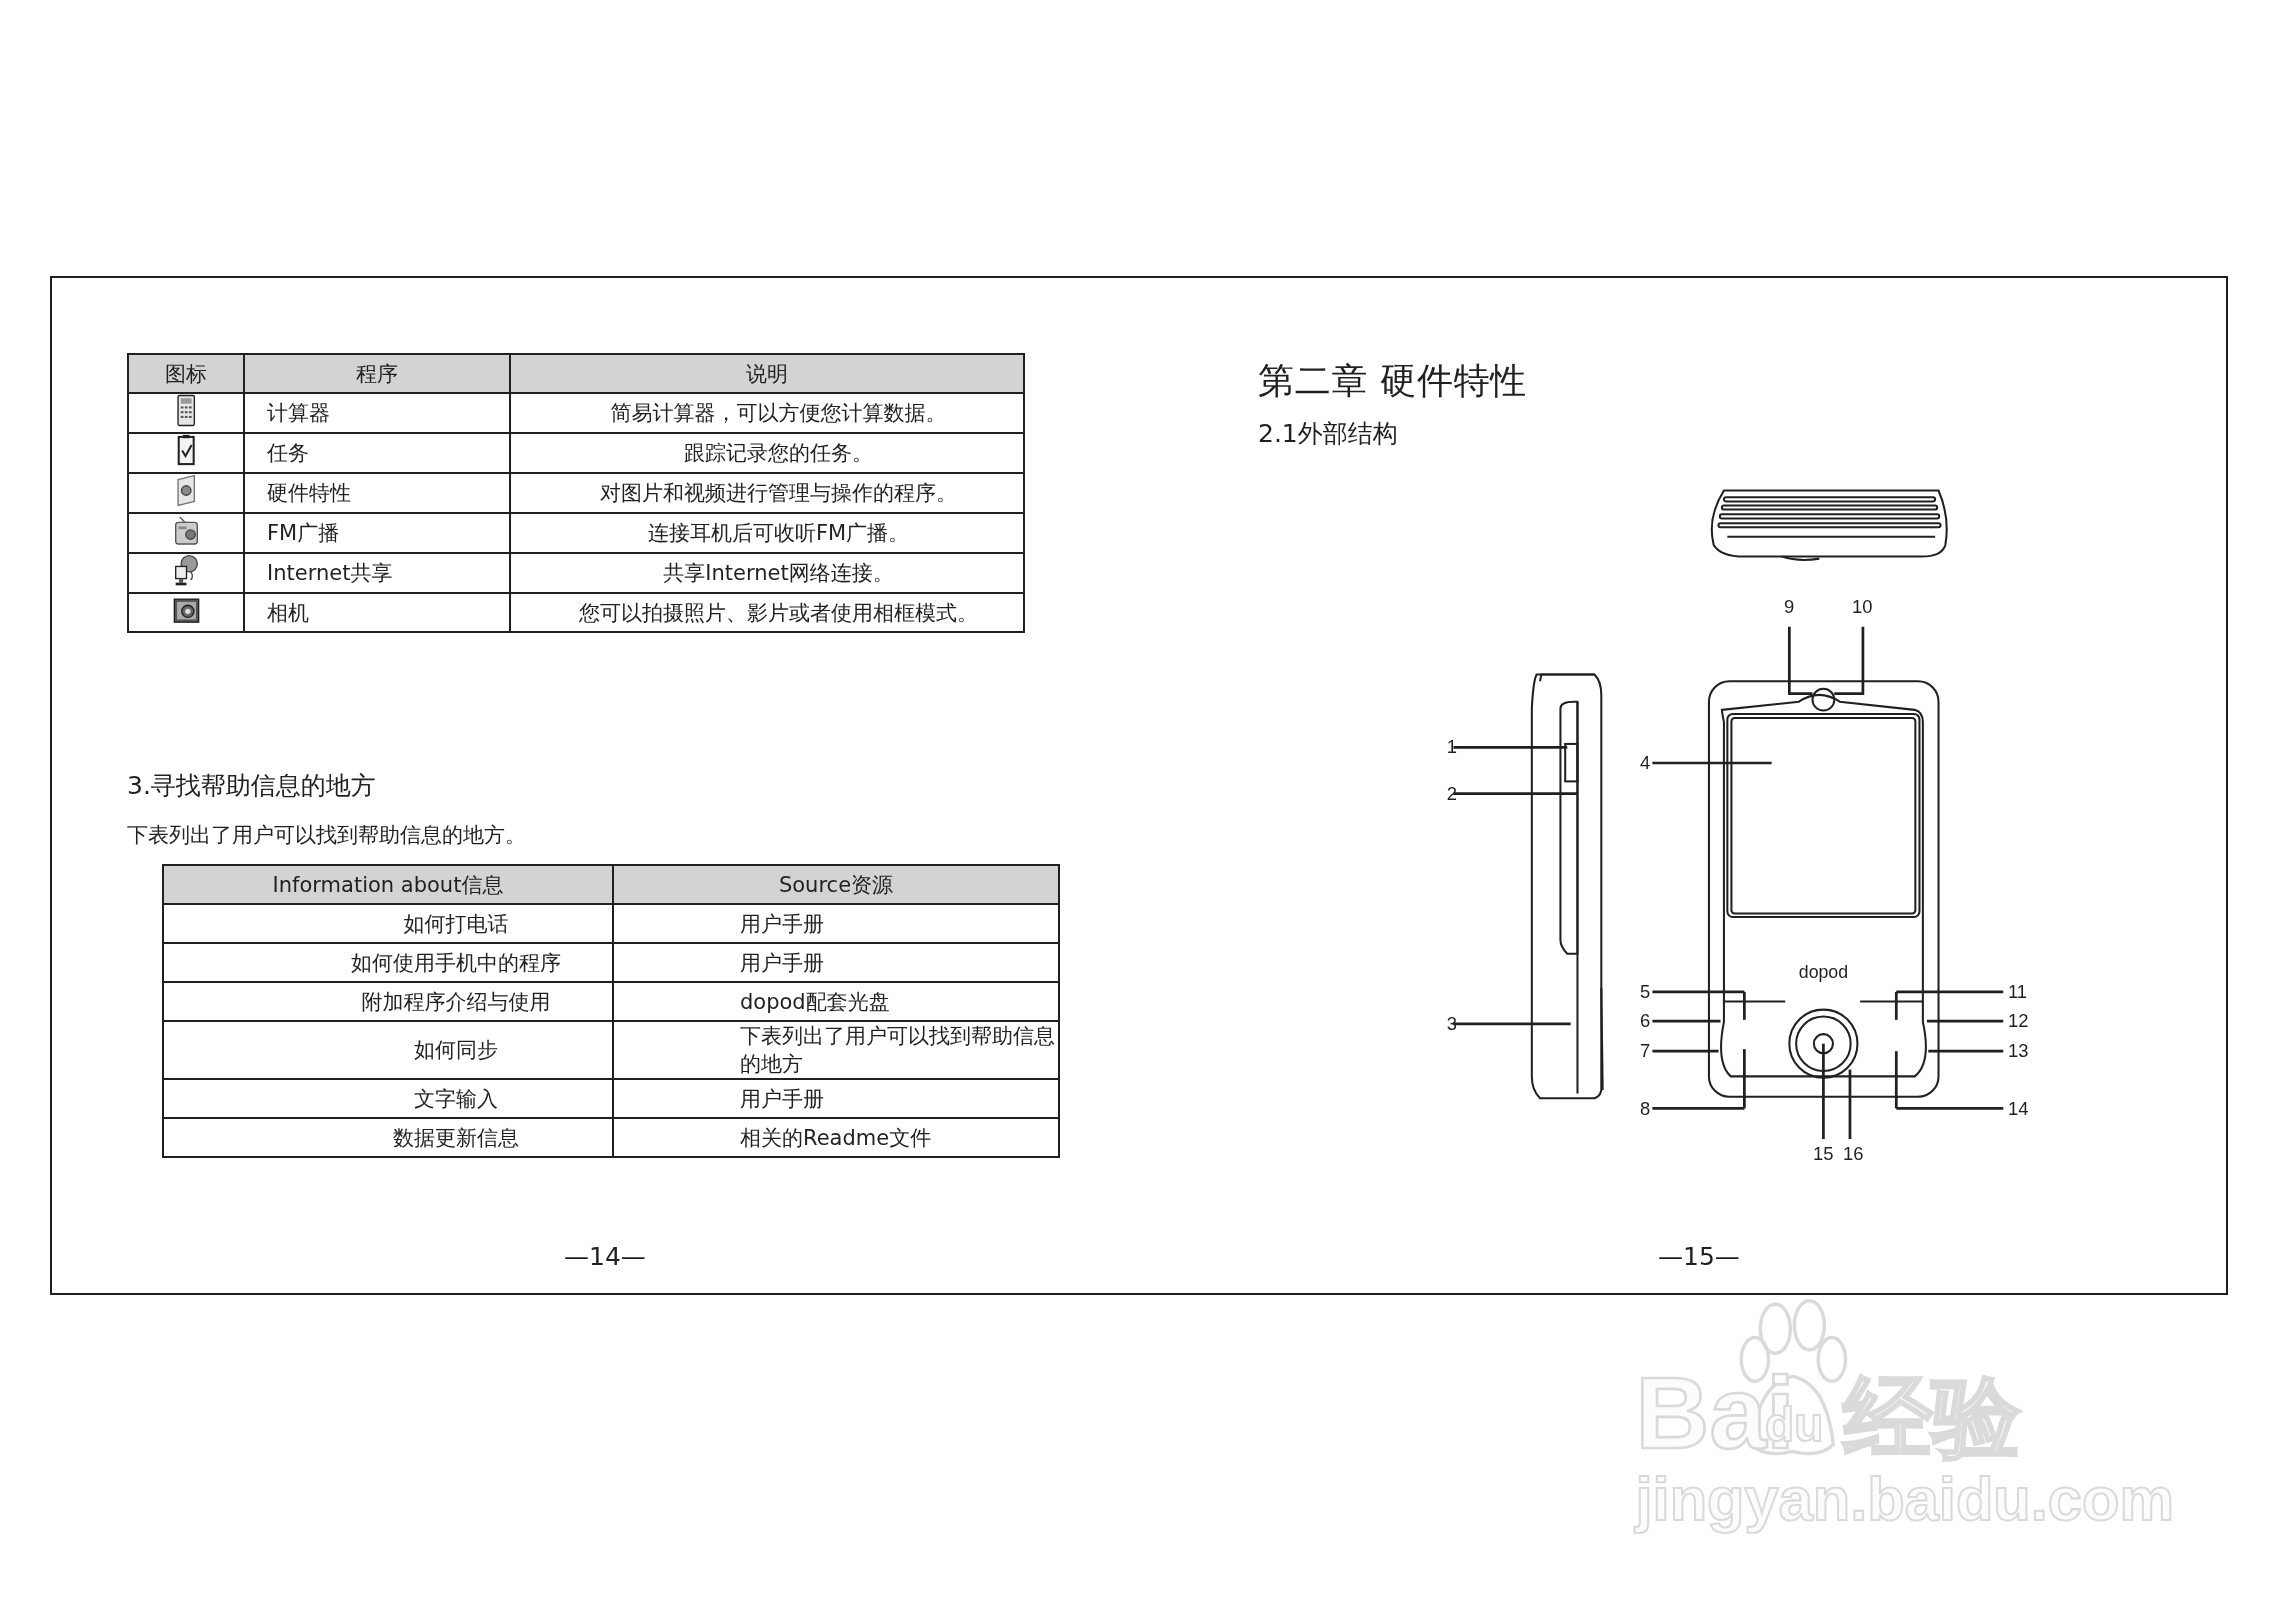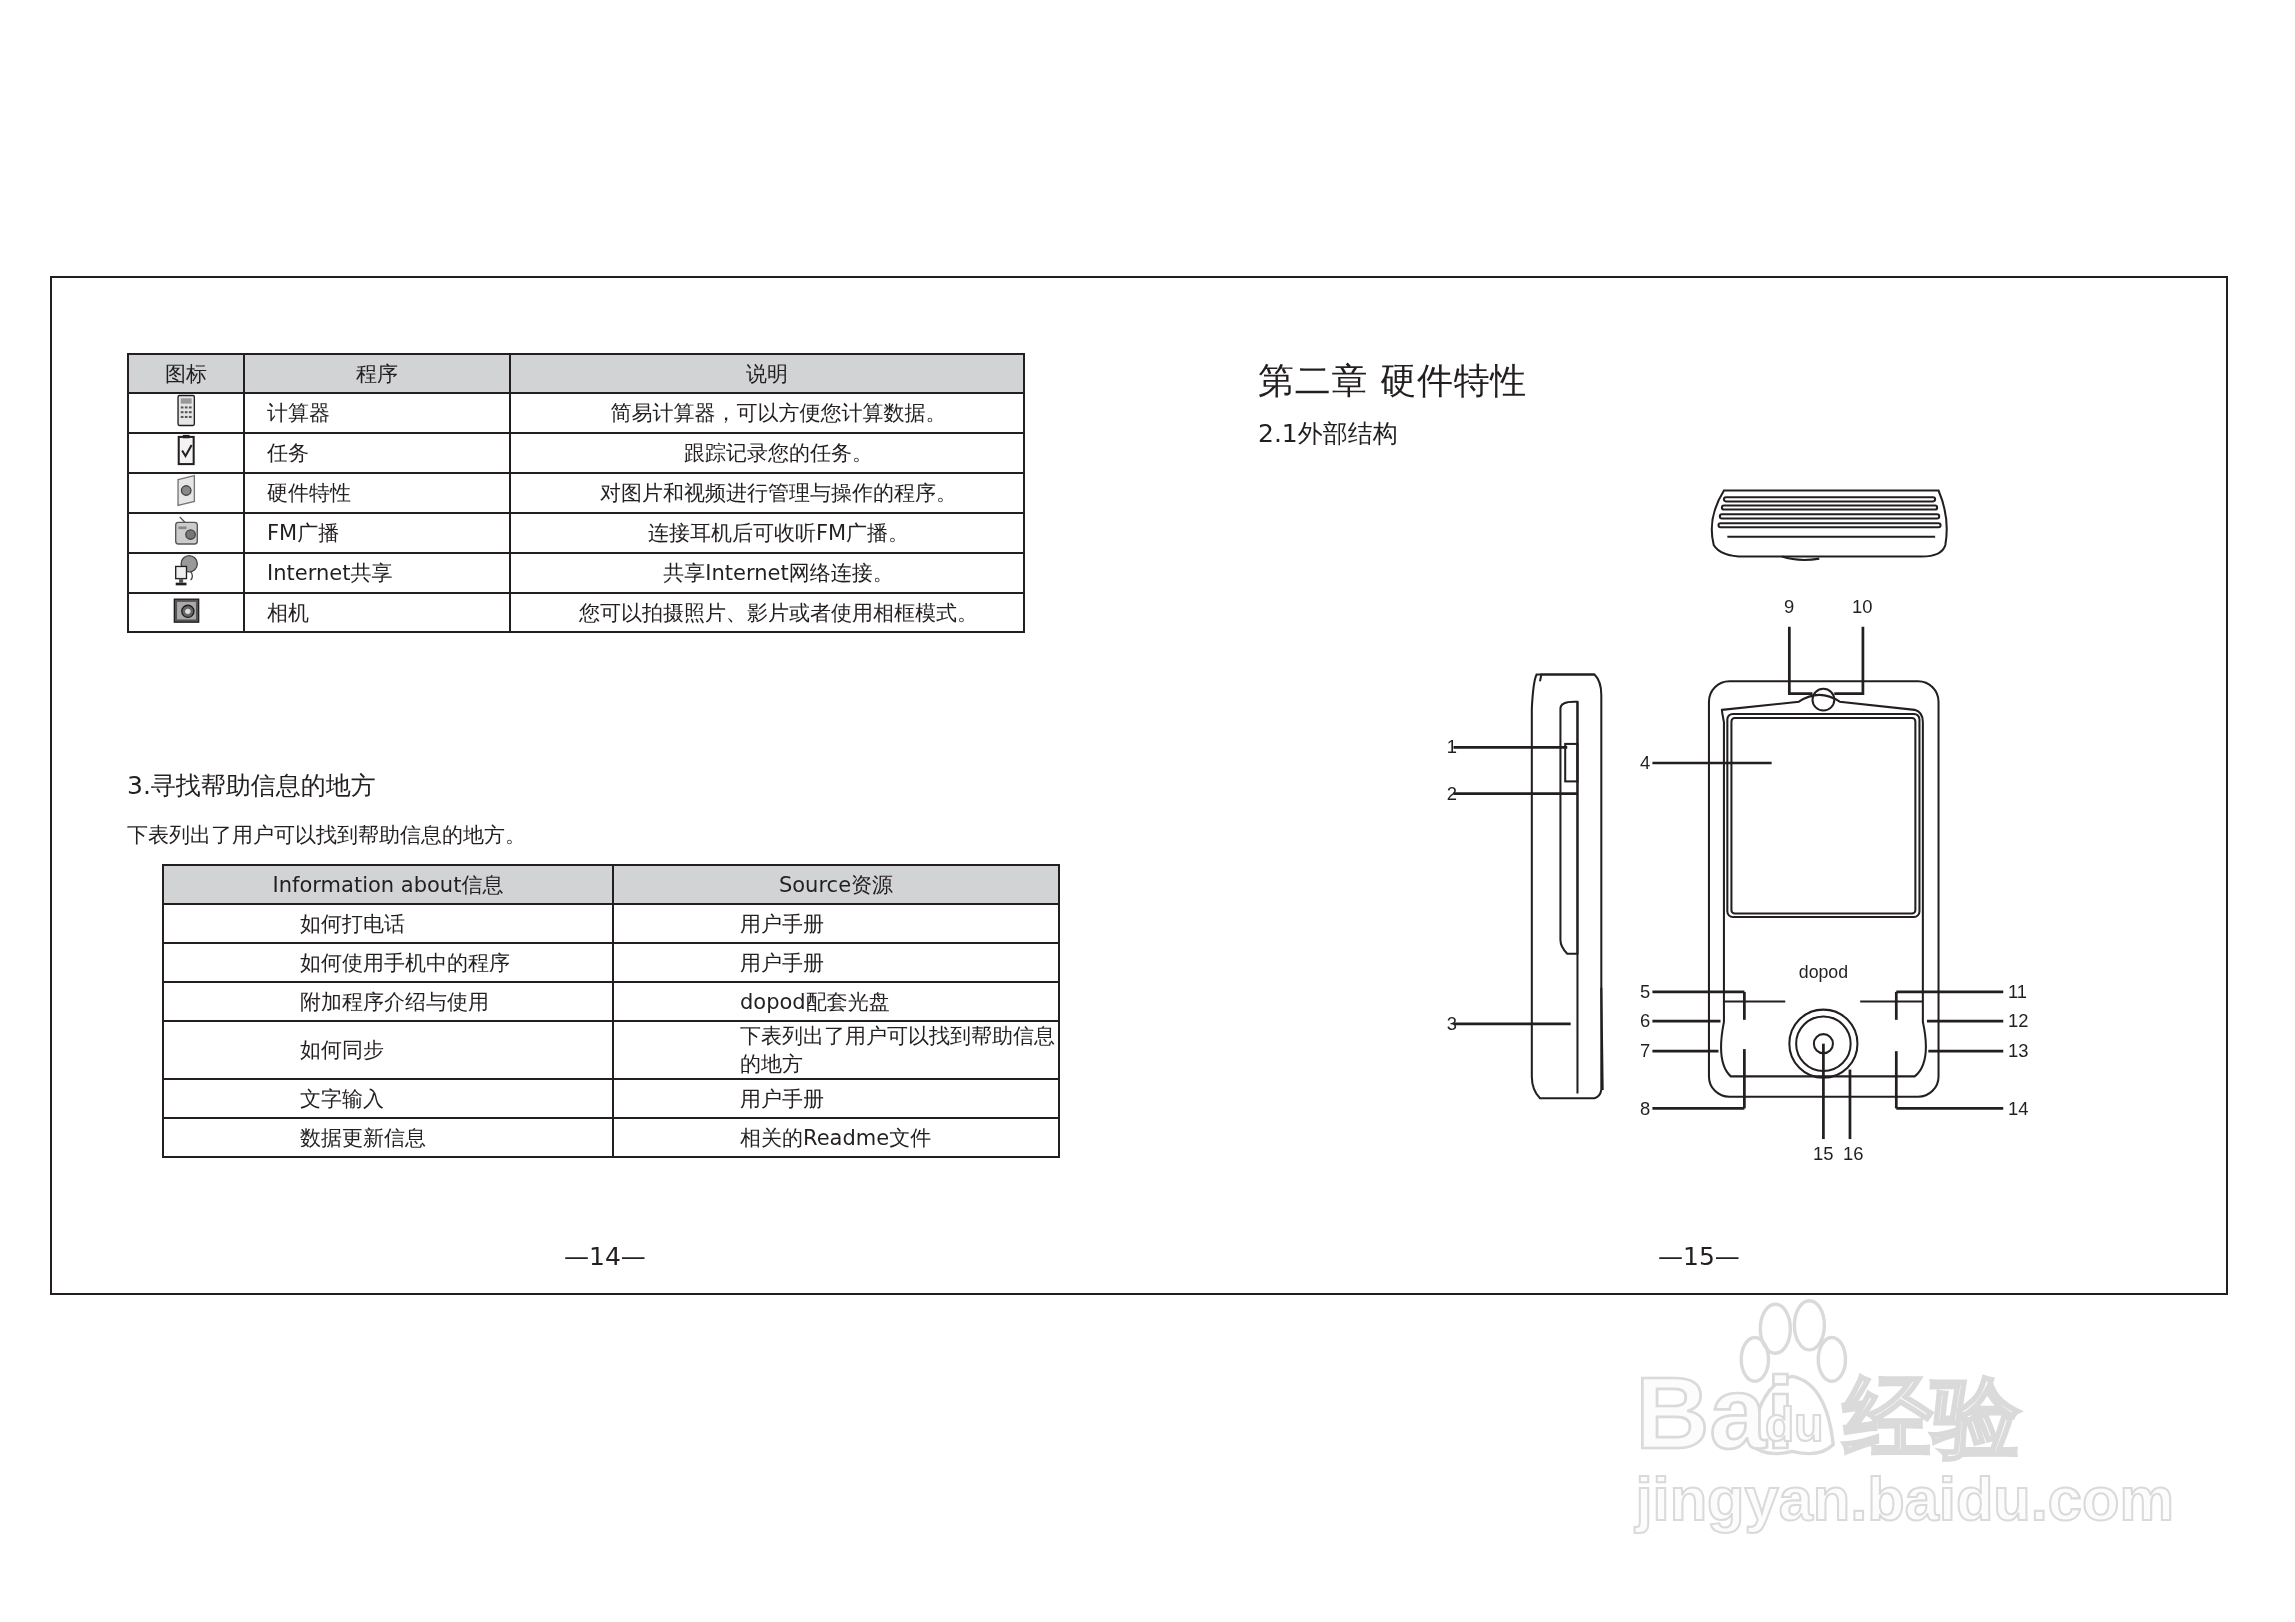--- a/index.html
+++ b/index.html
@@ -14,21 +14,21 @@
   table.grid th { background:#d1d3d4; }
 
   #t1 { left:127px; top:353px; width:898px; }
   #t1 .c-icon { width:116px; text-align:center; }
   #t1 .c-prog { width:266px; text-align:left; padding-left:22px; }
   #t1 .c-desc { text-align:center; padding-left:23px; }
   #t1 th.c-prog, #t1 th.c-desc { text-align:center; padding-left:0; }
   #t1 tr { height:39px; }
 
   #t2 { left:127px; top:864px; width:898px;margin-left:35px; }
-  #t2 .c-a { width:450px; text-align:left; padding-left:136px; }
+  #t2 .c-a { width:450px; text-align:center; padding-left:136px; }
   #t2 .c-b { text-align:left; padding-left:126px; }
   #t2 th.c-a, #t2 th.c-b { text-align:center; padding-left:0; }
   #t2 tr { height:39px; }
 
   .ico { display:inline-block; vertical-align:middle; }
 
   .sec-title { position:absolute; left:127px; top:769px; font-size:25px; }
   .sec-desc { position:absolute; left:127px; top:821px; font-size:21px; }
 
   .chap-title { position:absolute; left:1258px; top:349px; font-size:36px; letter-spacing:0.7px;margin-top:8px; }

